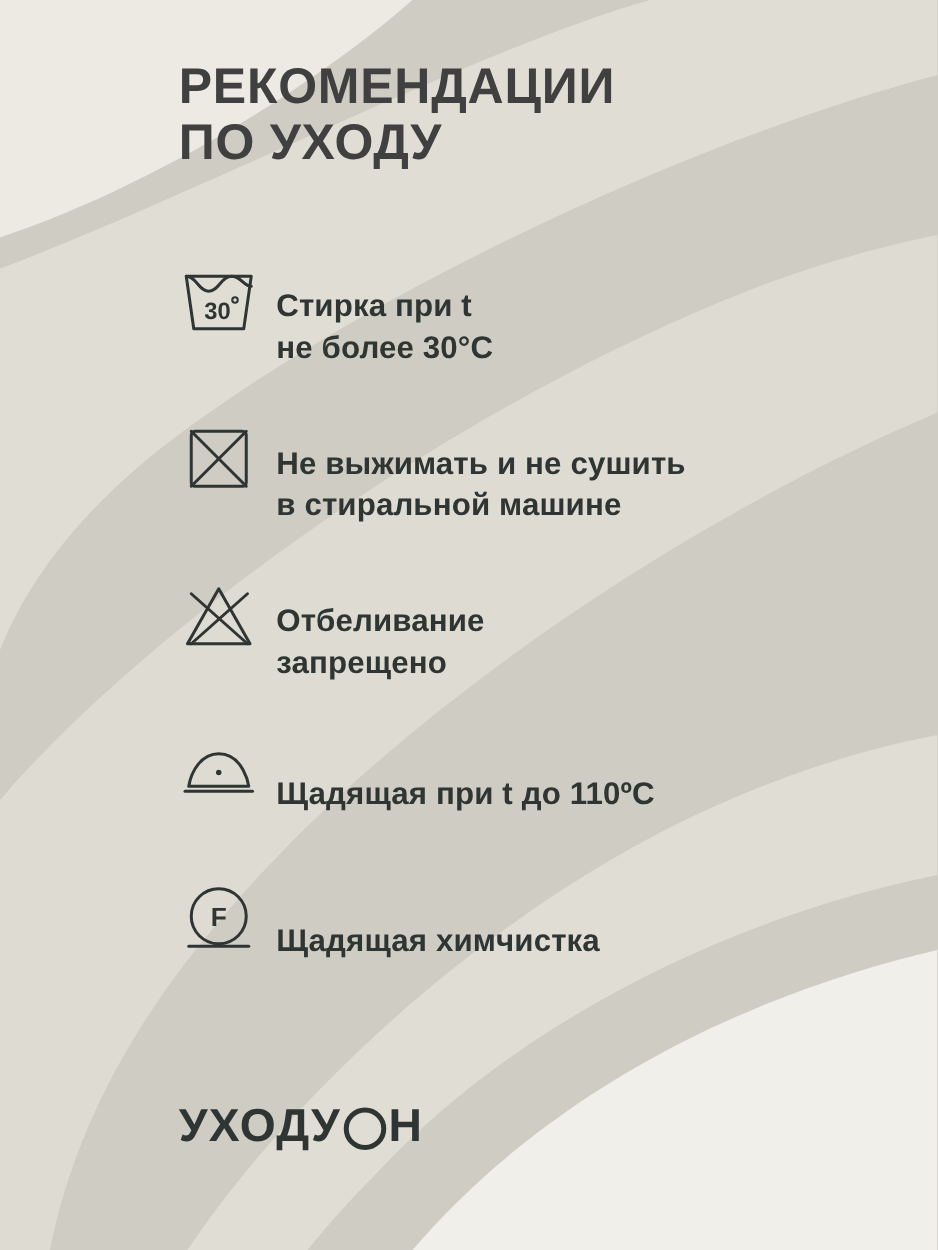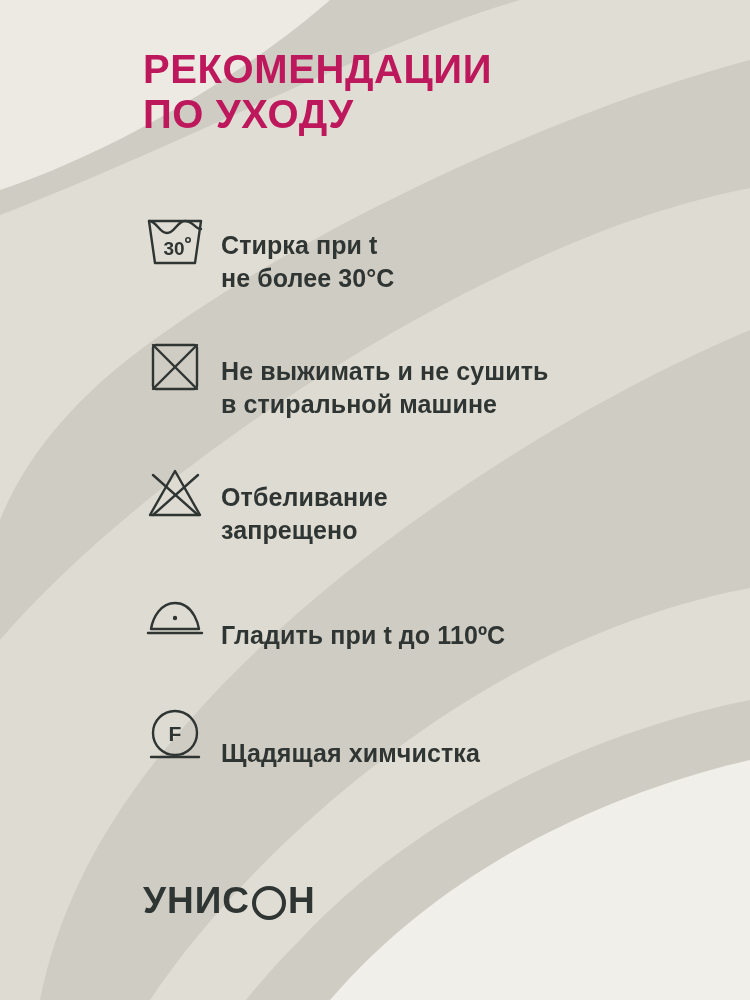--- a/index.html
+++ b/index.html
@@ -36,21 +36,21 @@
   }
 
   .title {
     position: absolute;
     left: 143px;
     top: 47px;
     font-size: 40px;
     font-weight: bold;
     letter-spacing: 0.6px;
     line-height: 1.12;
-    color: #be185d;
+    color: #404040;
     white-space: pre-line;
   }
 
   .care-list {
     position: absolute;
     left: 143px;
     top: 190px;
     width: 570px;
   }
 
@@ -165,36 +165,36 @@
       </div>
 
       <div class="care-row">
         <div class="icon-cell">
           <svg width="64" height="58" viewBox="0 0 64 58" xmlns="http://www.w3.org/2000/svg">
             <path d="M8 42 L56 42 C56 42 52 16 32 16 C18 16 10 30 8 42 Z" fill="none" stroke="#2f3533" stroke-width="2.4" stroke-linejoin="round"></path>
             <line x1="5" y1="46" x2="59" y2="46" stroke="#2f3533" stroke-width="2.4" stroke-linecap="round"></line>
             <circle cx="32" cy="31" r="2.2" fill="#2f3533"></circle>
           </svg>
         </div>
-        <div class="care-text">Гладить при t до 110ºC</div>
+        <div class="care-text">Щадящая при t до 110ºC</div>
       </div>
 
       <div class="care-row">
         <div class="icon-cell">
           <svg width="64" height="58" viewBox="0 0 64 58" xmlns="http://www.w3.org/2000/svg">
             <circle cx="32" cy="28" r="22" fill="none" stroke="#2f3533" stroke-width="2.4"></circle>
             <text x="32" y="36" font-family="'Liberation Sans', sans-serif" font-size="21" font-weight="bold" text-anchor="middle" fill="#2f3533">F</text>
             <line x1="8" y1="52" x2="56" y2="52" stroke="#2f3533" stroke-width="2.4" stroke-linecap="round"></line>
           </svg>
         </div>
         <div class="care-text">Щадящая химчистка</div>
       </div>
 
     </div>
 
     <div class="brand">
-      <span>УНИС</span>
+      <span>УХОДУ</span>
       <span class="brand-o"></span>
       <span>Н</span>
     </div>
 
   </div>
 </div>
 
 </body></html>

